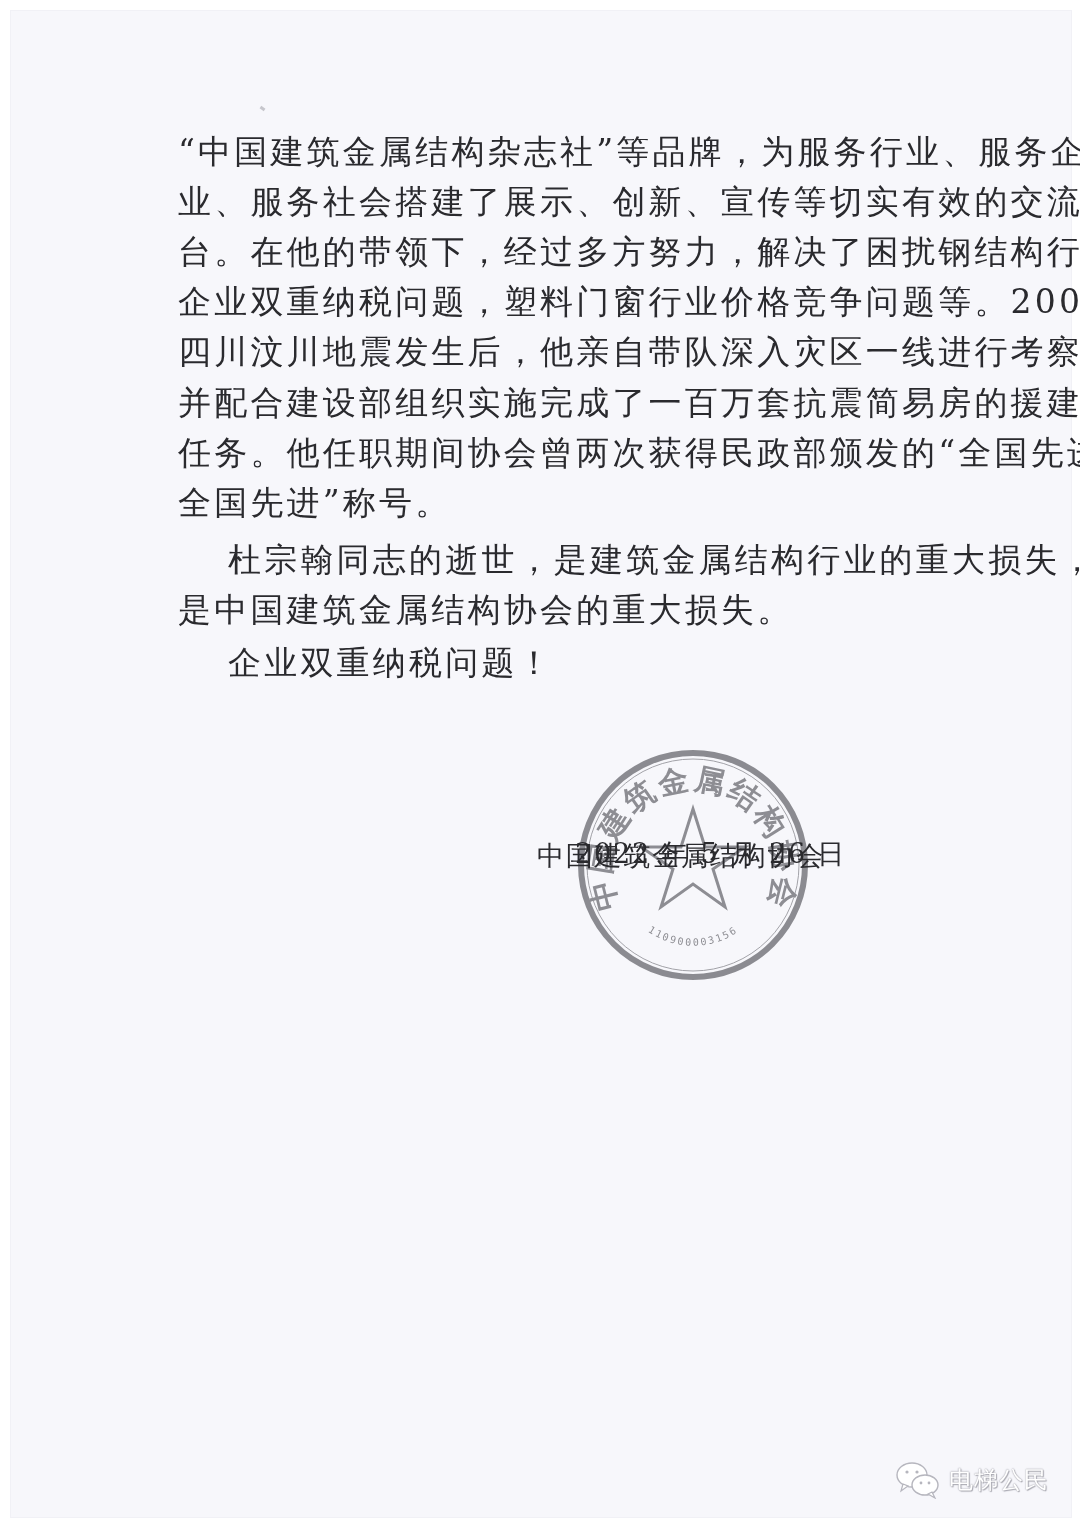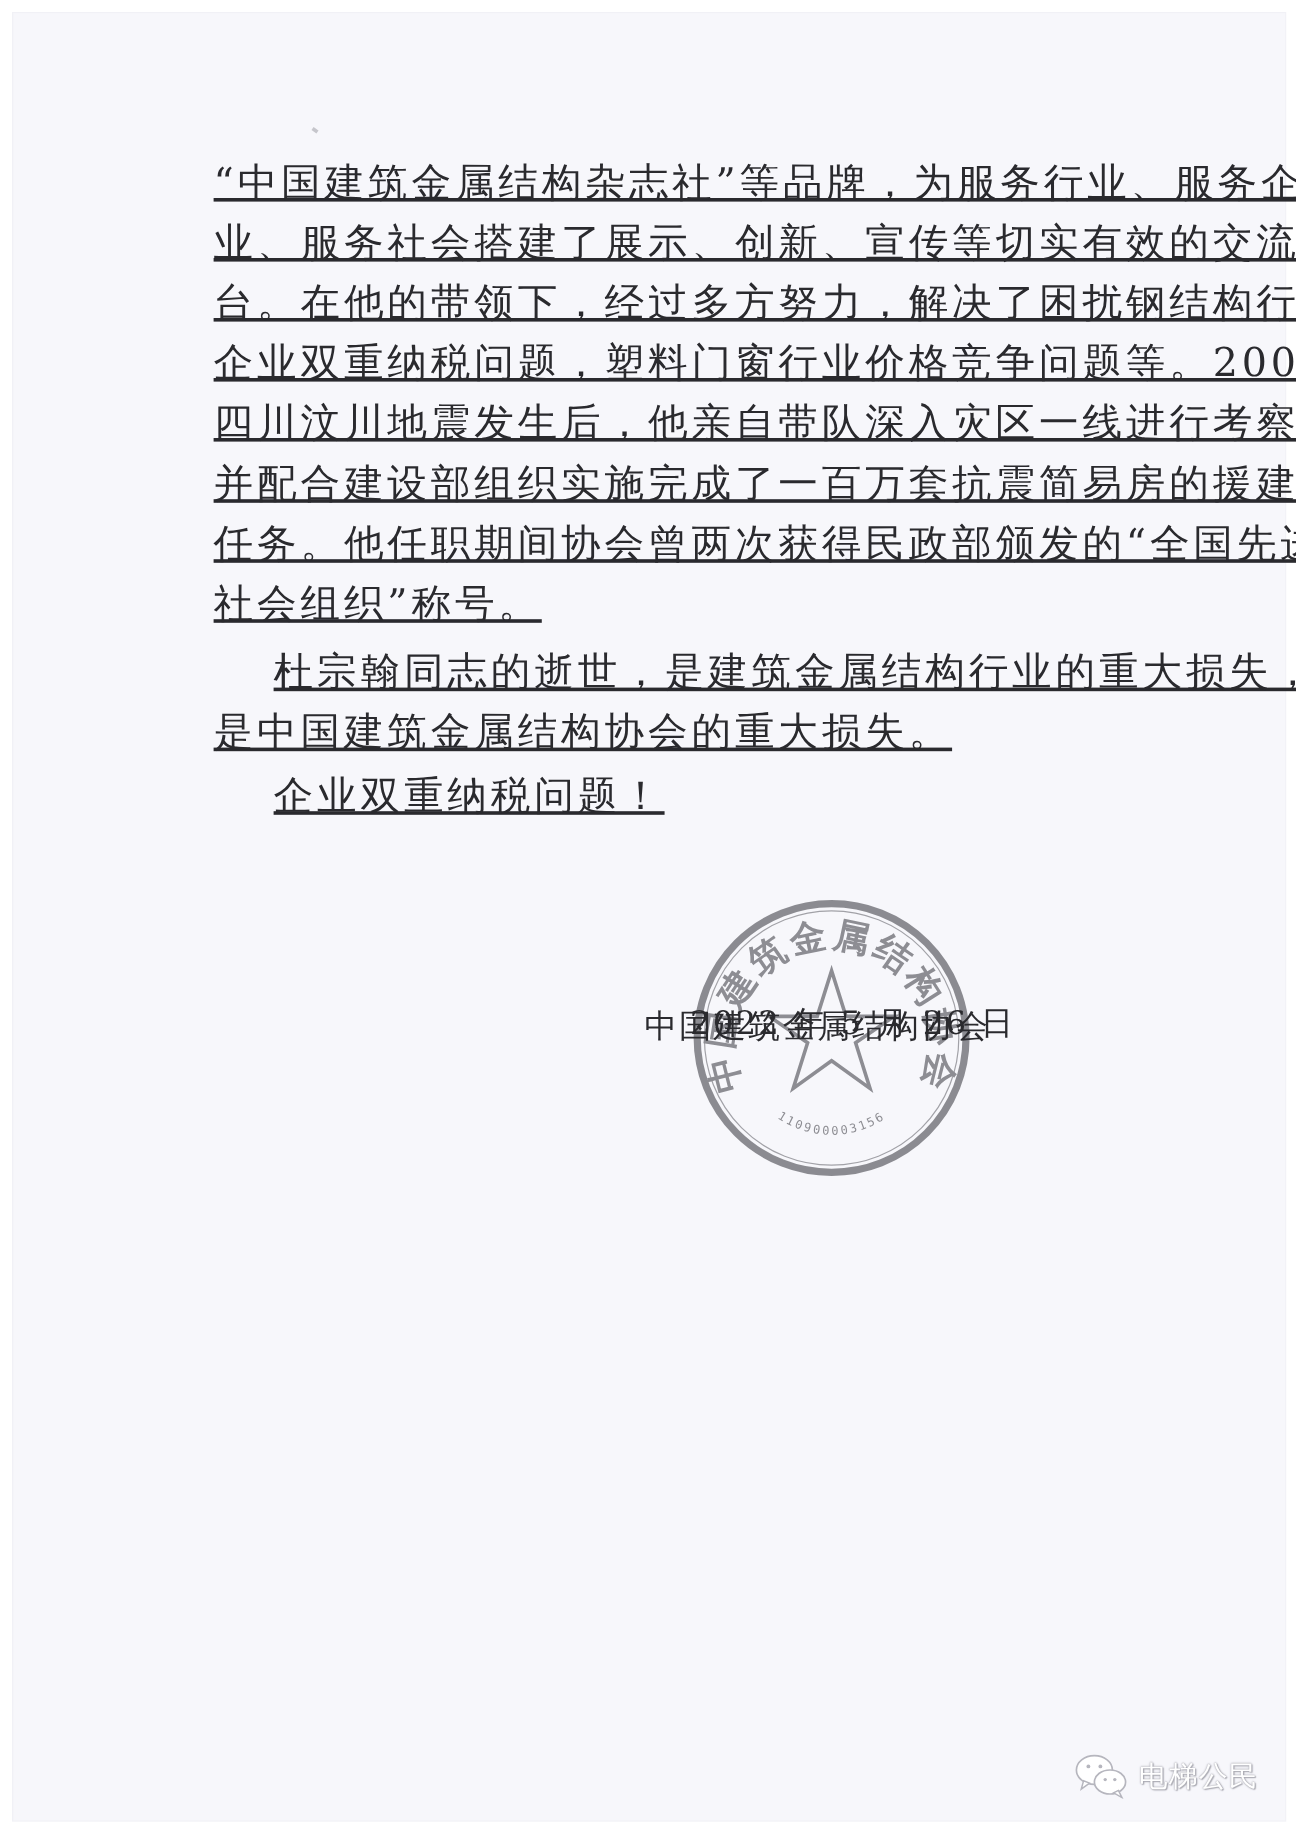--- a/index.html
+++ b/index.html
@@ -26,21 +26,20 @@
     .line {
       position: absolute;
       left: 168px;
       width: 760px;
       height: 40px;
       line-height: 40px;
       font-size: 33px;
       color: #2a2a2e;
       white-space: nowrap;
       letter-spacing: 3.2px;
-      text-decoration: underline;
     }
     .line.indent {
       left: 218px;
     }
     .sig {
       position: absolute;
       font-size: 27px;
       color: #2a2a2e;
       white-space: nowrap;
       letter-spacing: 1.8px;
@@ -90,21 +89,21 @@
 <div class="page">
   <div class="speck"></div>
 
   <div class="line" style="top:122px;">“中国建筑金属结构杂志社”等品牌，为服务行业、服务企</div>
   <div class="line" style="top:172px;">业、服务社会搭建了展示、创新、宣传等切实有效的交流平</div>
   <div class="line" style="top:222px;">台。在他的带领下，经过多方努力，解决了困扰钢结构行业</div>
   <div class="line" style="top:272px;">企业双重纳税问题，塑料门窗行业价格竞争问题等。2008 年</div>
   <div class="line" style="top:322px;">四川汶川地震发生后，他亲自带队深入灾区一线进行考察，</div>
   <div class="line" style="top:373px;">并配合建设部组织实施完成了一百万套抗震简易房的援建</div>
   <div class="line" style="top:423px;">任务。他任职期间协会曾两次获得民政部颁发的“全国先进</div>
-  <div class="line" style="top:473px;">社会组织”称号。</div>
+  <div class="line" style="top:473px;">全国先进”称号。</div>
 
   <div class="line" style="top:580px;">是中国建筑金属结构协会的重大损失。</div>
   <div class="line indent" style="top:530px;">杜宗翰同志的逝世，是建筑金属结构行业的重大损失，</div>
 
   <div class="line indent" style="top:633px;">企业双重纳税问题！</div>
 
   <svg class="seal" viewBox="0 0 236 236">
     <defs>
       <path id="arcTop" d="M 40 150 A 82 82 0 1 1 196 150" fill="none"></path>
       <path id="arcBottom" d="M 55 168 A 80 80 0 0 0 181 168" fill="none"></path>

